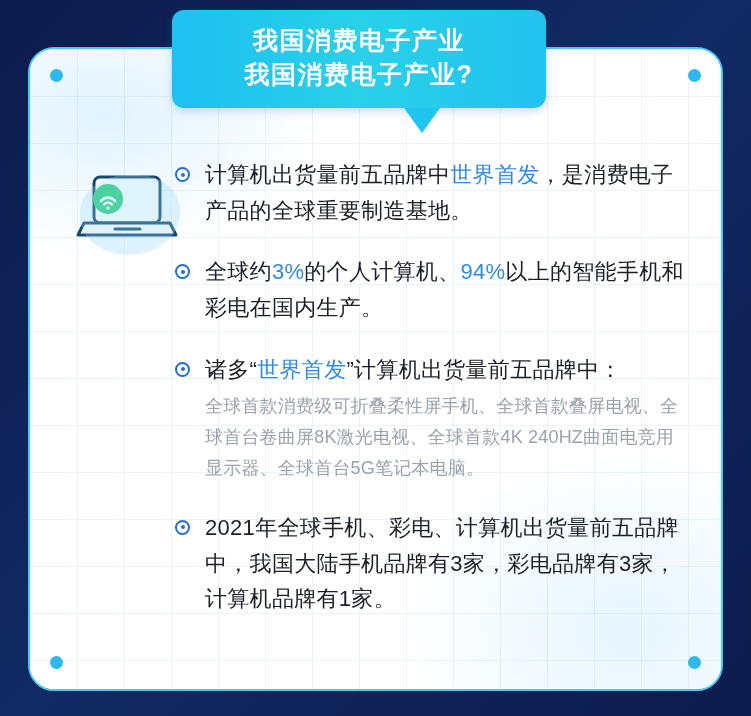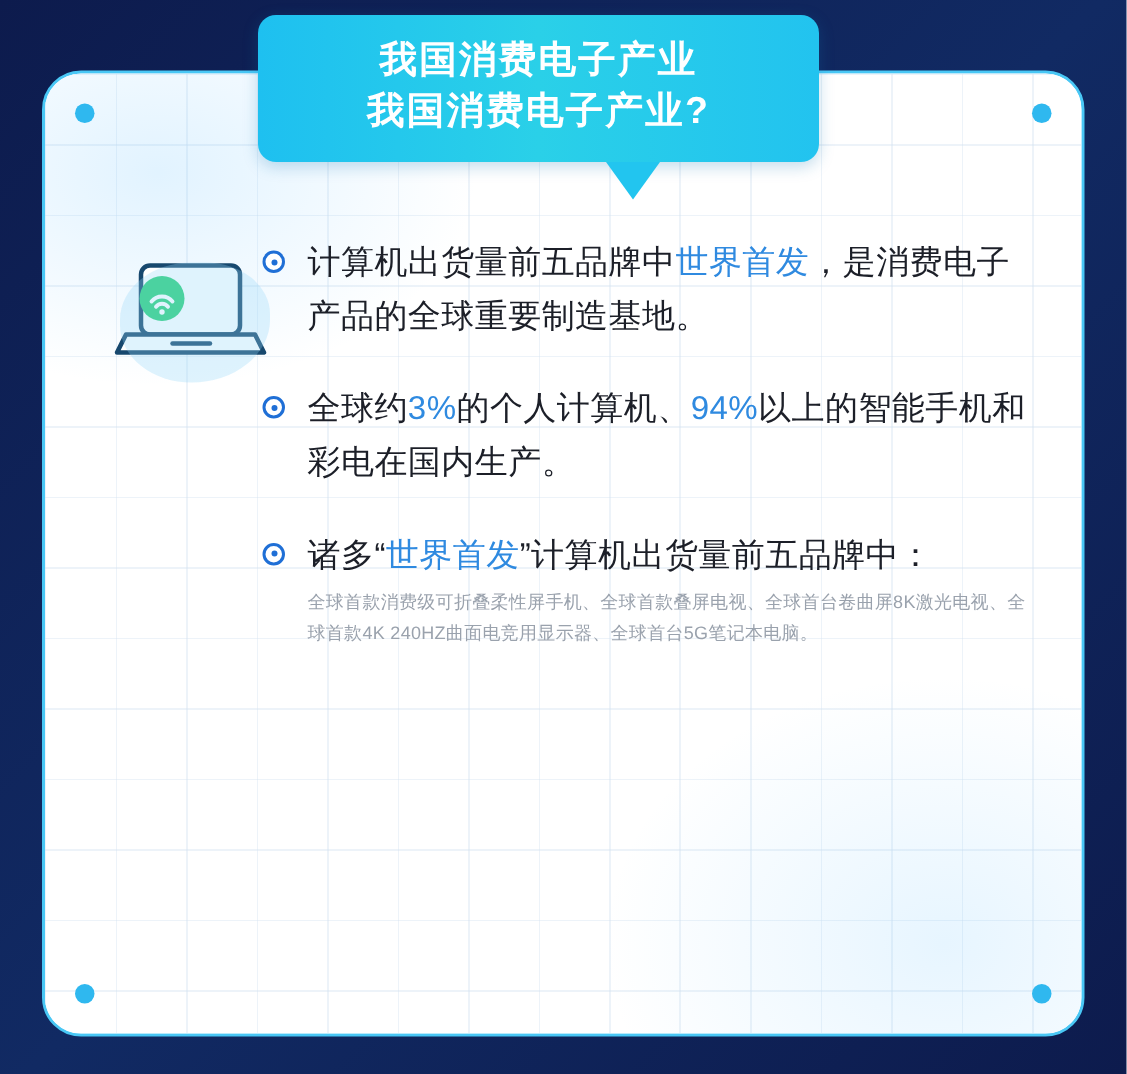--- a/index.html
+++ b/index.html
@@ -132,21 +132,21 @@
     background: #1f6fd6;
   }
   .main-text {
     font-size: 22px;
     line-height: 1.62;
     color: #1c1f28;
     letter-spacing: 0.3px;
   }
   .hl { color: #2f8ae0; }
   .sub-text {
-    font-size: 12px;
+    font-size: 18px;
     line-height: 1.72;
     color: #9aa2ad;
     letter-spacing: 0.2px;
     margin-top: 4px;
   }
 </style>
 </head>
 <body>
 
 <div class="card">
@@ -183,20 +183,24 @@
         <div class="main-text"><span>计算机出货量前五品牌中</span><span class="hl">世界首发</span><span>，是消费电子产品的全球重要制造基地。</span></div>
       </div>
       <div class="item">
         <span class="bullet"></span>
         <div class="main-text"><span>全球约</span><span class="hl">3%</span><span>的个人计算机、</span><span class="hl">94%</span><span>以上的智能手机和彩电在国内生产。</span></div>
       </div>
       <div class="item">
         <span class="bullet"></span>
         <div class="main-text"><span>诸多“</span><span class="hl">世界首发</span><span>”计算机出货量前五品牌中：</span></div>
         <div class="sub-text">全球首款消费级可折叠柔性屏手机、全球首款叠屏电视、全球首台卷曲屏8K激光电视、全球首款4K 240HZ曲面电竞用显示器、全球首台5G笔记本电脑。</div>
+      </div>
+      <div class="item">
+        <span class="bullet"></span>
+        <div class="main-text"><span>2021年全球手机、彩电、计算机出货量前五品牌中，我国大陆手机品牌有3家，彩电品牌有3家，计算机品牌有1家。</span></div>
       </div>
     </div>
 </div>
 
 <div class="banner-wrap">
   <div class="banner">
     <div class="banner-line">我国消费电子产业</div>
     <div class="banner-line">我国消费电子产业?</div>
   </div>
   <div class="banner-tail"></div>

